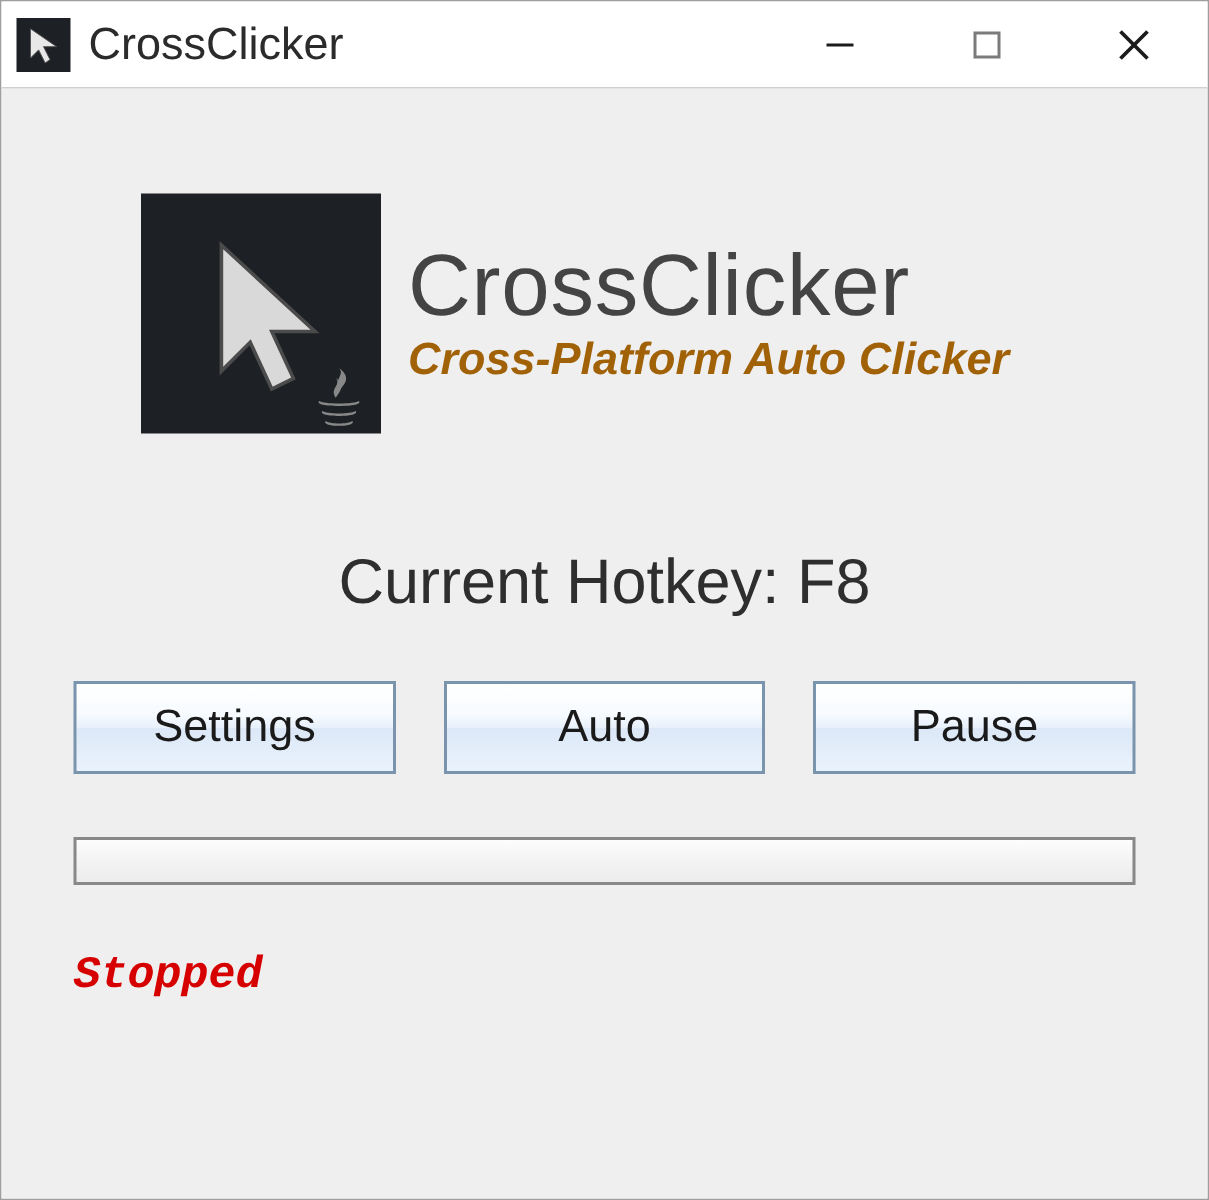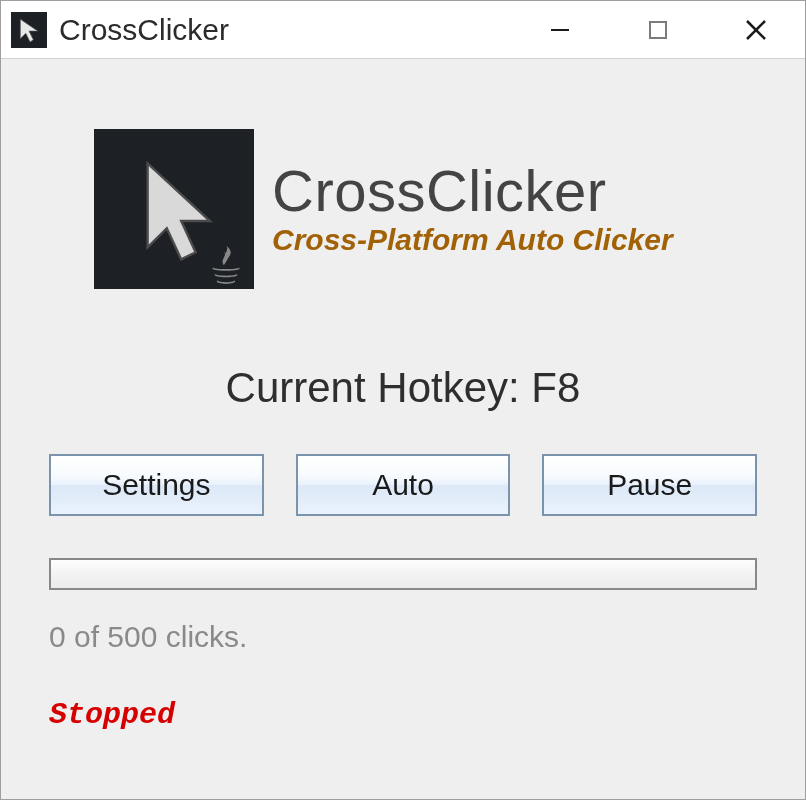--- a/index.html
+++ b/index.html
@@ -234,18 +234,17 @@
     <div class="button-row">
       <button class="action-btn">Settings</button>
       <button class="action-btn">Auto</button>
       <button class="action-btn">Pause</button>
     </div>
 
     <div class="progress">
       <div class="progress-fill" style="width:0%"></div>
     </div>
 
-    <div class="counter">0 of 500 clicks.</div>
 
     <div class="status" style="color: rgb(214, 0, 0);">Stopped</div>
 
   </div>
 </div>
 
 </body></html>

